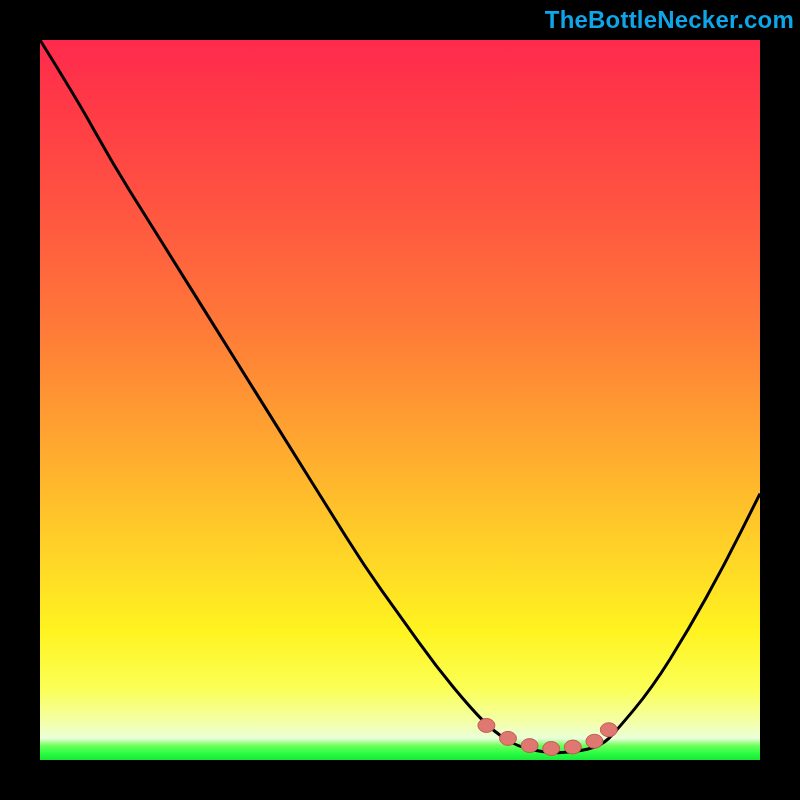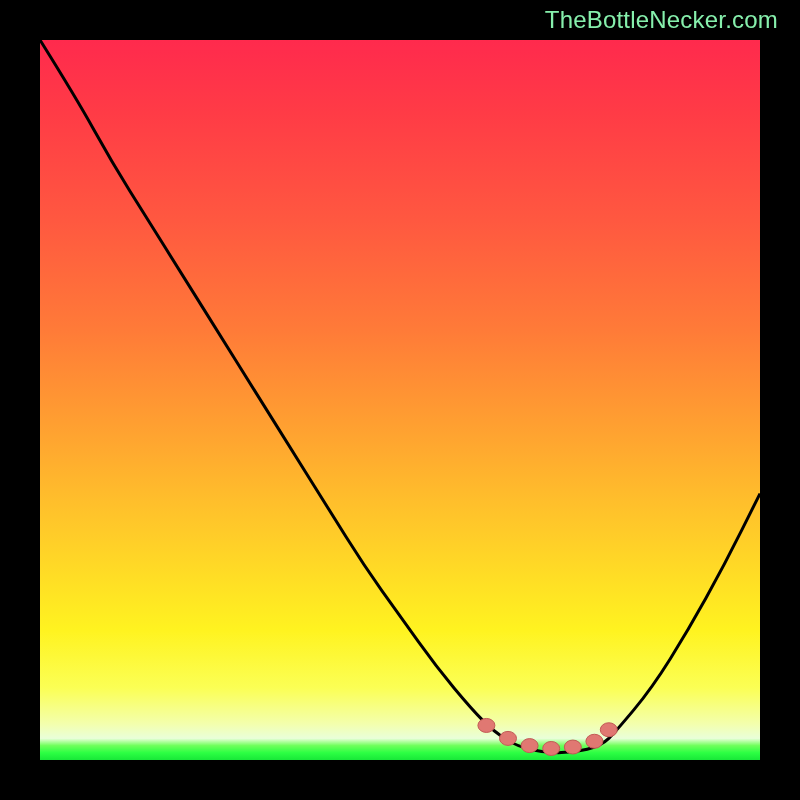--- a/index.html
+++ b/index.html
@@ -6,25 +6,25 @@
   html, body { width: 800px; height: 800px; overflow: hidden; background: #000; }
   .container {
     position: relative;
     width: 800px;
     height: 800px;
     background: #000;
   }
   .watermark {
     position: absolute;
     top: 6px;
-    right: 22px;
+    right: 6px;
     font-family: Arial, Helvetica, sans-serif;
     font-size: 24px;
-    font-weight: 400;
-    color: #86efac;
+    font-weight: 700;
+    color: #0ea5e9;
     letter-spacing: 0.2px;
     z-index: 10;
   }
   .plot-area {
     position: absolute;
     left: 40px;
     top: 40px;
     width: 720px;
     height: 720px;
     overflow: hidden;

